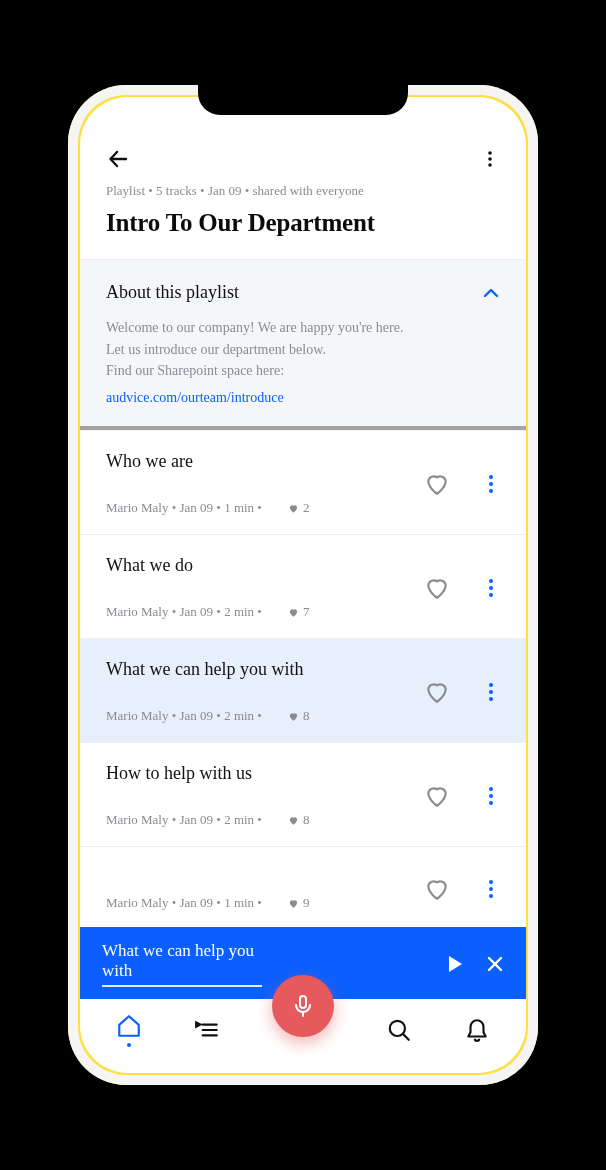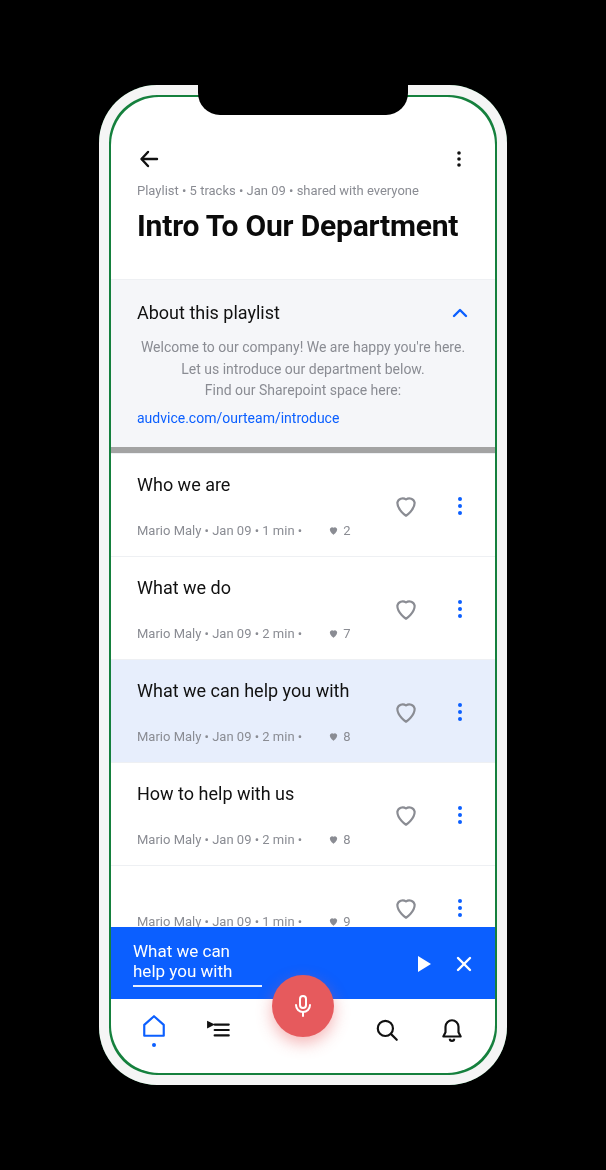--- a/index.html
+++ b/index.html
@@ -6,27 +6,28 @@
   body {
     background: #000;
     font-family: -apple-system, BlinkMacSystemFont, "Segoe UI", Roboto, Helvetica, Arial, sans-serif;
     width: 606px;
     height: 1170px;
     display: flex;
     align-items: center;
     justify-content: center;
   }
   .phone {
-    width: 408px;
+    width: 470px;
     height: 1000px;
-    background: #15803d;
+    background: #fde047;
     border-radius: 58px;
     box-shadow: 0 20px 60px rgba(0,0,0,.5), inset 0 0 0 10px #f5f5f5;
     position: relative;
     overflow: hidden;
+    font-family: Liberation Serif, serif;
   }
   .notch {
     position: absolute;
     top: 0; left: 50%;
     transform: translateX(-50%);
     width: 210px; height: 30px;
     background: #000;
     border-radius: 0 0 22px 22px;
     z-index: 5;
   }
@@ -52,24 +53,24 @@
   
   .header {
     padding: 8px 26px 18px;
   }
   .meta-line {
     color: #8a8c93;
     font-size: 13px;
     margin-bottom: 10px;
   }
   .title {
-    font-size: 30px;
+    font-size: 25px;
     font-weight: 700;
     color: #0b0b0b;
-    margin-bottom: 18px;
+    margin-bottom: 4px;
     letter-spacing: -0.2px;
   }
   .author-row {
     display: flex;
     align-items: center;
     justify-content: space-between;
   }
   .author-left { display:flex; align-items:center; gap:12px; }
   .avatar {
     width: 34px; height: 34px;
@@ -92,21 +93,21 @@
     border-radius: 50%;
     display:flex; align-items:center; justify-content:center;
     cursor:pointer;
   }
 
   
   .about {
     background: #f5f6f9;
     padding: 22px 26px 20px;
     border-top: 1px solid #eef0f3;
-    border-bottom: 6px solid #a3a3a3;
+    border-bottom: 4px solid #a3a3a3;
   }
   .about-head {
     display:flex; justify-content:space-between; align-items:center;
     margin-bottom: 14px;
   }
   .about-title { font-size: 18px; color:#111; }
   .about-body { color:#8a8c93; font-size:14px; line-height:1.55; }
   .about-link { color:#0b5fff; font-size:14px; margin-top:8px; display:inline-block; cursor:pointer; }
 
   
@@ -198,21 +199,21 @@
 
     <div class="about">
       <div class="about-head">
         <div class="about-title">About this playlist</div>
         <div class="icon-btn">
           <svg width="18" height="18" viewBox="0 0 18 18" fill="none" stroke="#0b5fff" stroke-width="2.4" stroke-linecap="round" stroke-linejoin="round">
               <polyline points="3 12 9 6 15 12"></polyline>
             </svg>
         </div>
       </div>
-      <div class="about-body" style="white-space:pre-line;text-align:center;">Welcome to our company! We are happy you're here.
+      <div class="about-body" style="white-space:pre-line;">Welcome to our company! We are happy you're here.
 Let us introduce our department below.
 Find our Sharepoint space here:</div>
       <a class="about-link">audvice.com/ourteam/introduce</a>
     </div>
 
     <div class="tracks" id="tracks">
         <div class="track">
     <div class="track-main">
       <div class="track-title">Who we are</div>
       <div class="track-sub">

